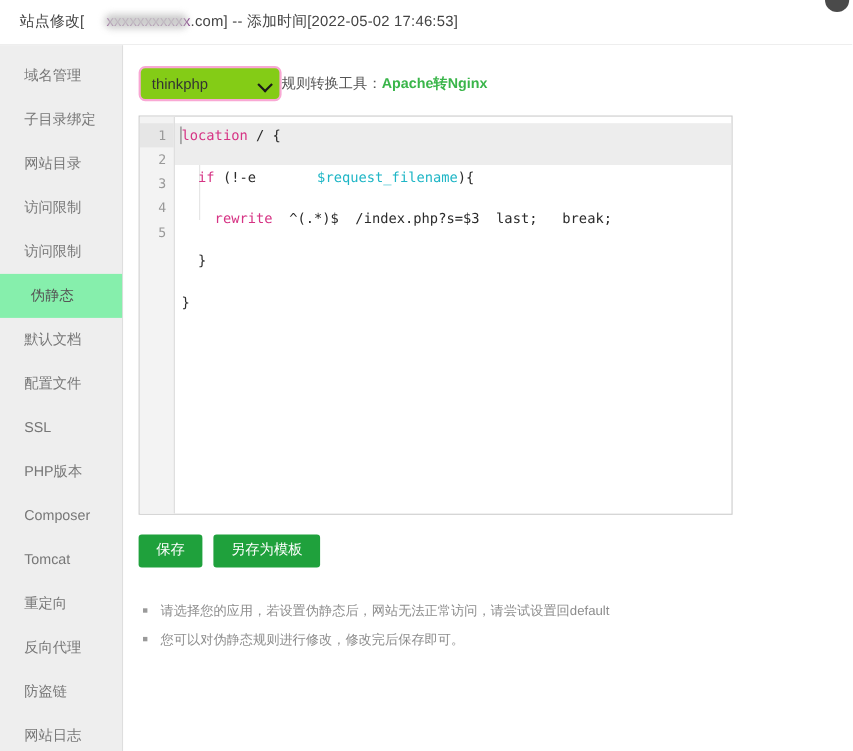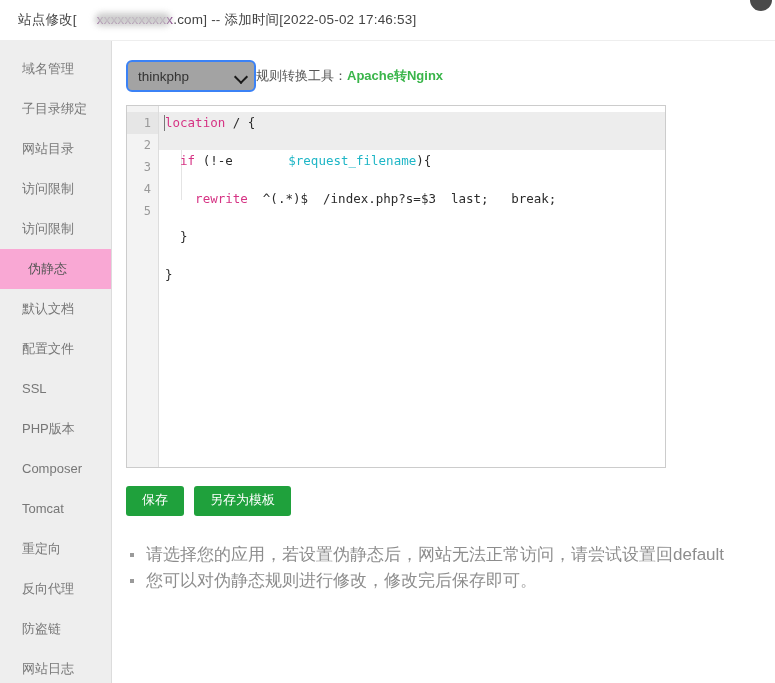--- a/index.html
+++ b/index.html
@@ -81,21 +81,21 @@
     height: 40px;
     line-height: 40px;
     padding-left: 22px;
     font-size: 13px;
     color: #777777;
     cursor: pointer;
     box-sizing: border-box;
     white-space: nowrap;
   }
   .side-item.active {
-    background: #f9a8d4;
+    background: #86efac;
     color: #555555;
     padding-left: 28px;
   }
 
   
   .content {
     flex: 1;
     background: #ffffff;
     padding: 18px 0 0 14px;
     box-sizing: border-box;
@@ -106,23 +106,23 @@
   .toolbar {
     display: flex;
     align-items: center;
     height: 34px;
     margin-bottom: 12px;
   }
   .app-select {
     width: 130px;
     height: 32px;
     box-sizing: border-box;
-    border: 2px solid #3b82f6;
+    border: 2px solid #f9a8d4;
     border-radius: 6px;
-    background: #a3a3a3;
+    background: #84cc16;
     font-family: "Liberation Sans", sans-serif;
     font-size: 13.5px;
     color: #333333;
     padding: 0 26px 0 10px;
     appearance: none;
     -webkit-appearance: none;
     cursor: pointer;
     outline: none;
   }
   .select-wrap {
@@ -245,21 +245,21 @@
   }
 
   
   .notes {
     margin-top: 26px;
     padding-left: 4px;
   }
   .note {
     display: flex;
     align-items: flex-start;
-    font-size: 17px;
+    font-size: 12px;
     color: #8d8d8d;
     line-height: 26px;
   }
   .note .bullet {
     width: 4px;
     height: 4px;
     background: #9a9a9a;
     margin-top: 11px;
     margin-right: 12px;
     flex: 0 0 4px;

